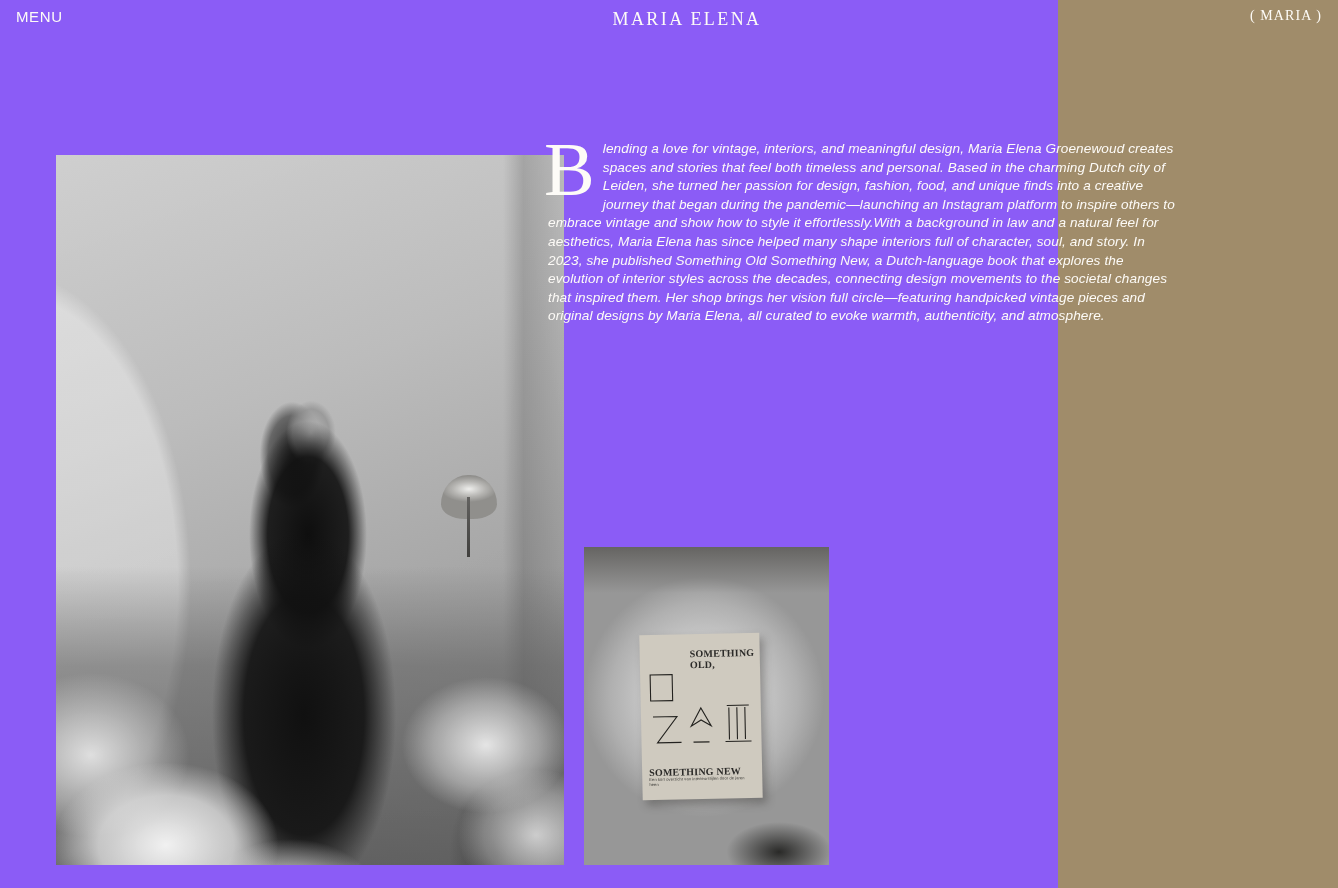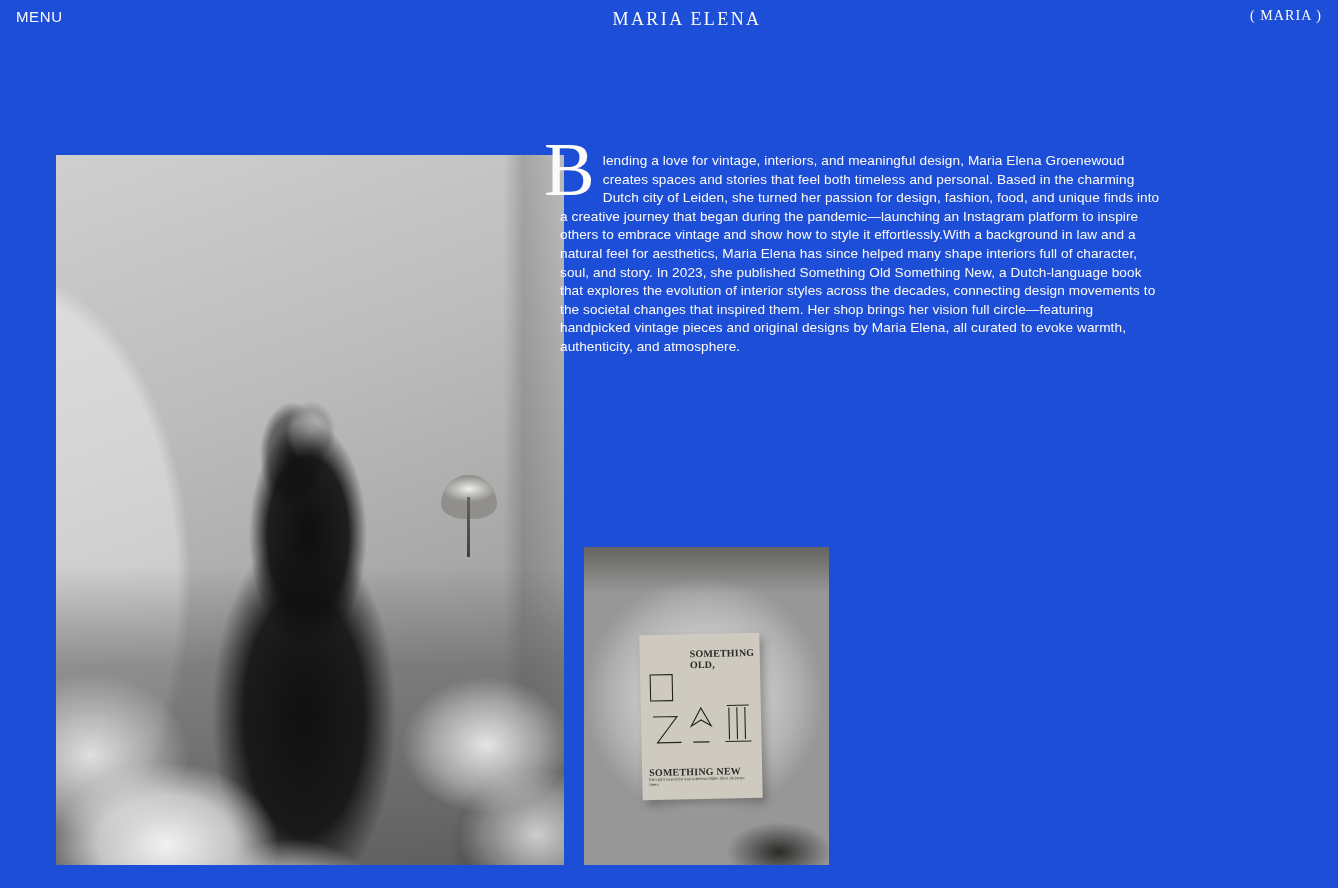--- a/index.html
+++ b/index.html
@@ -5,23 +5,23 @@
   * { box-sizing: border-box; }
   html, body {
     margin: 0; padding: 0;
     width: 1338px; height: 888px;
     overflow: hidden;
     background: #a08c6a;
     font-family: "Liberation Sans", sans-serif;
   }
   .page {
     position: relative;
-    width: 1338px;
+    width: 1058px;
     height: 888px;
-    background: #1d4ed8;
+    background: #8b5cf6;
   }
 
   
   .site-header {
     position: absolute;
     top: 0; left: 0;
     width: 1338px;
     height: 40px;
     display: flex;
     align-items: center;
@@ -202,21 +202,21 @@
   }
   .dropcap {
     float: left;
     font-family: "Liberation Serif", serif;
     font-size: 76px;
     line-height: 62px;
     padding: 2px 8px 0 0;
     color: #fdfbf7;
     shape-outside: margin-box;
   }
-  .bio p { margin: 16px; }
+  .bio p { margin: 4px; font-style: italic; }
 </style>
 </head>
 <body>
 
 <div class="page">
 
   <header class="site-header">
     <button class="menu-btn">MENU</button>
     <div class="brand">MARIA ELENA</div>
     <button class="cart-btn">( MARIA )</button>

